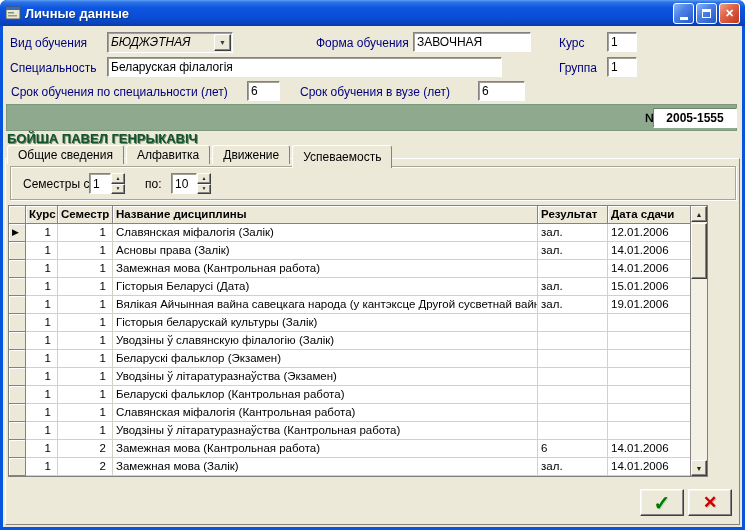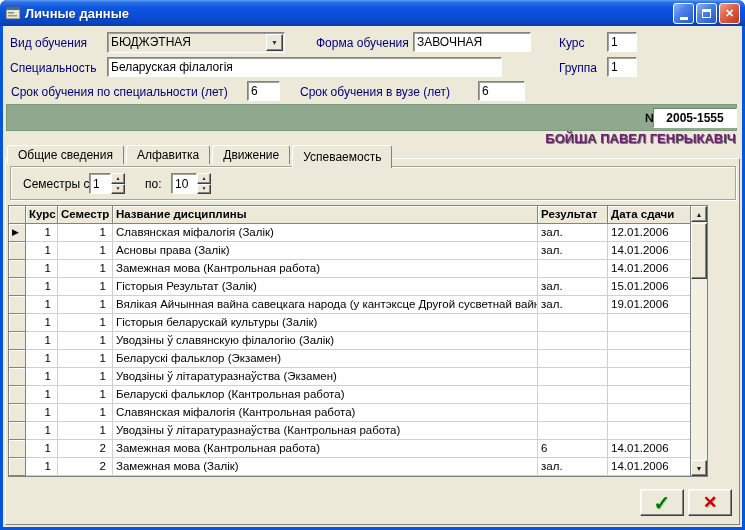--- a/index.html
+++ b/index.html
@@ -49,22 +49,22 @@
     box-shadow: inset -1px -1px 0 #848284;
     display:flex; align-items:center; justify-content:center;
     font-size:7px; color:#3a3a3a;
   }
   
   .greenbar {
     position:absolute; left:6px; top:104px; width:731px; height:27px;
     background:#8ea98e; border:1px solid #7c977c;
   }
   .student-name {
-    position:absolute; left:0; right:0; top:6px; text-align:right;
-    color:#701a75; font-weight:bold; font-size:13px; text-shadow:1px 1px 0 #6d896d;
+    position:absolute; left:0; right:0; top:6px; text-align:left;
+    color:#14532d; font-weight:bold; font-size:13px; text-shadow:1px 1px 0 #6d896d;
     white-space:nowrap;
     margin-top:20px;
   }
   .stb-label { position:absolute; left:602px; top:6px; color:#000; font-weight:bold; white-space:nowrap;margin-left:36px; }
   .stb-value {
     position:absolute; left:646px; top:3px; width:84px; height:20px;
     background:#fff; border:1px solid; border-color:#6b866b #fff #fff #6b866b;
     text-align:center; padding-top:2px; font-weight:bold; font-size:12px;
   }
   
@@ -180,21 +180,21 @@
       <span class="tb-btn max">
           <span class="glyph-max"></span>
         </span>
       <span class="tb-btn close">
           <span>✕</span>
         </span>
     </span>
   </div>
 
   <span class="lbl" style="left:10px; top:36px;">Вид обучения</span>
-  <div class="field combo" style="left:107px; top:32px; width:178px; height:21px;">
+  <div class="field combo" style="left:107px; top:32px; width:126px; height:21px;font-style:italic;">
     <span>БЮДЖЭТНАЯ</span>
     <span class="combo-btn">
         <span>▼</span>
       </span>
   </div>
 
   <span class="lbl" style="left:316px; top:36px;">Форма обучения</span>
   <div class="field" style="left:413px; top:32px; width:118px; height:20px;">ЗАВОЧНАЯ</div>
 
   <span class="lbl" style="left:559px; top:36px;">Курс</span>
@@ -284,21 +284,21 @@
           <div class="cell c-kurs num">1</div>
           <div class="cell c-sem num">1</div>
           <div class="cell c-name">Замежная мова (Кантрольная работа)</div>
           <div class="cell c-res"></div>
           <div class="cell c-date">14.01.2006</div>
         </div>
         <div class="grid-row">
           <div class="cell c-sel"></div>
           <div class="cell c-kurs num">1</div>
           <div class="cell c-sem num">1</div>
-          <div class="cell c-name">Гісторыя Результат (Залік)</div>
+          <div class="cell c-name">Гісторыя Беларусі (Дата)</div>
           <div class="cell c-res">зал.</div>
           <div class="cell c-date">15.01.2006</div>
         </div>
         <div class="grid-row">
           <div class="cell c-sel"></div>
           <div class="cell c-kurs num">1</div>
           <div class="cell c-sem num">1</div>
           <div class="cell c-name">Вялікая Айчынная вайна савецкага народа (у кантэксце Другой сусветнай вайны)</div>
           <div class="cell c-res">зал.</div>
           <div class="cell c-date">19.01.2006</div>

